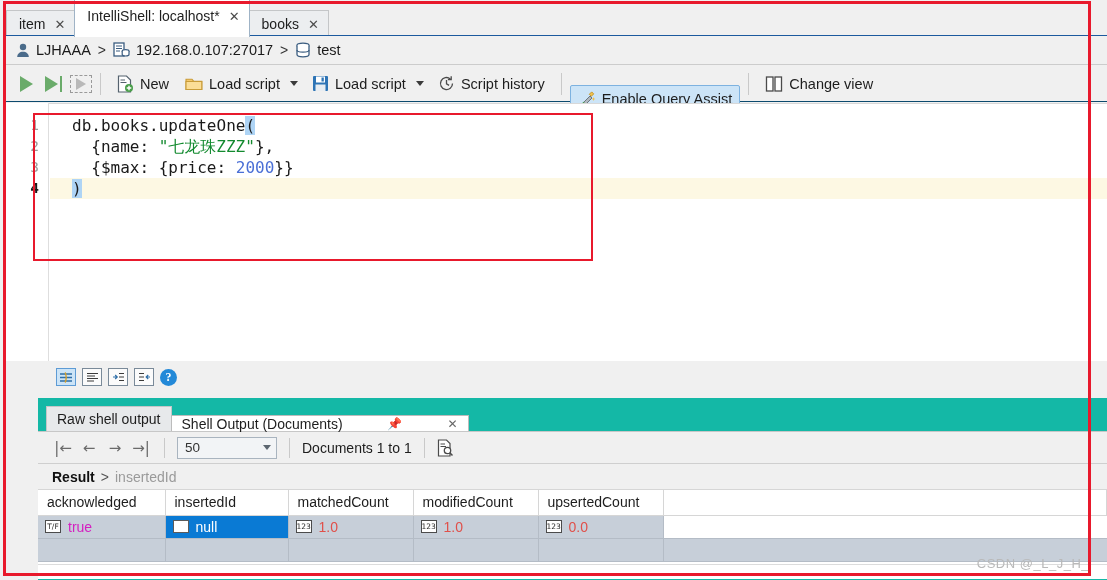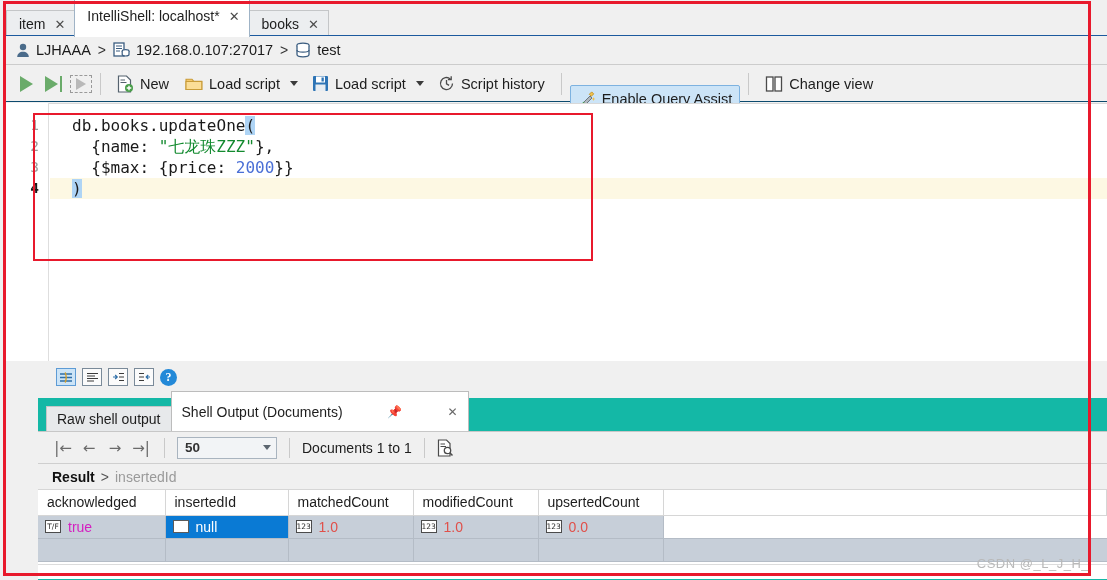--- a/index.html
+++ b/index.html
@@ -193,21 +193,21 @@
     display: flex; align-items: center; gap: 8px;
     height: 25px; padding: 0 10px;
     font-size: 14px; color: #1d1d1d;
     background: #e7e9eb;
     border: 1px solid #c4c6c8;
     border-bottom: none;
     margin-right: -1px;
     white-space: nowrap;
   }
   .res-tab.active {
-    background: #ffffff; height: 40px; border-color: #bcbcbc; gap: 45px;
+    background: #ffffff; height: 16px; border-color: #bcbcbc; gap: 45px;
   }
   .res-tabs-rule { height: 1px; background: #c7c7c7; }
   .res-toolbar {
     height: 32px; display: flex; align-items: center;
     padding-left: 14px; gap: 4px;
     background: #f0f0f0;
     border-bottom: 1px solid #cfcfcf;
   }
   .nav-arrow {
     width: 22px; height: 22px;
@@ -215,21 +215,21 @@
     color: #6a6a6a; font-size: 15px;
     font-family: "DejaVu Sans", sans-serif;
   }
   .vbar { width: 1px; height: 20px; background: #c9c9c9; margin: 0 8px; }
   .pagesize {
     width: 100px; height: 22px;
     border: 1px solid #a9b4bf;
     background: #f2f4f6;
     display: flex; align-items: center; justify-content: space-between;
     padding: 0 5px 0 7px;
-    font-size: 13.5px; color: #333; font-weight: bold;
+    font-size: 13.5px; color: #333;
   }
   .pagesize .caret {
     width: 0; height: 0;
     border-left: 4px solid transparent;
     border-right: 4px solid transparent;
     border-top: 5px solid #5c6670;
   }
   .doccount { font-size: 14px; color: #1d1d1d; white-space: nowrap; }
   .res-body { background: #ffffff; height: calc(100% - 62px); position: relative; }
   .result-crumb {

